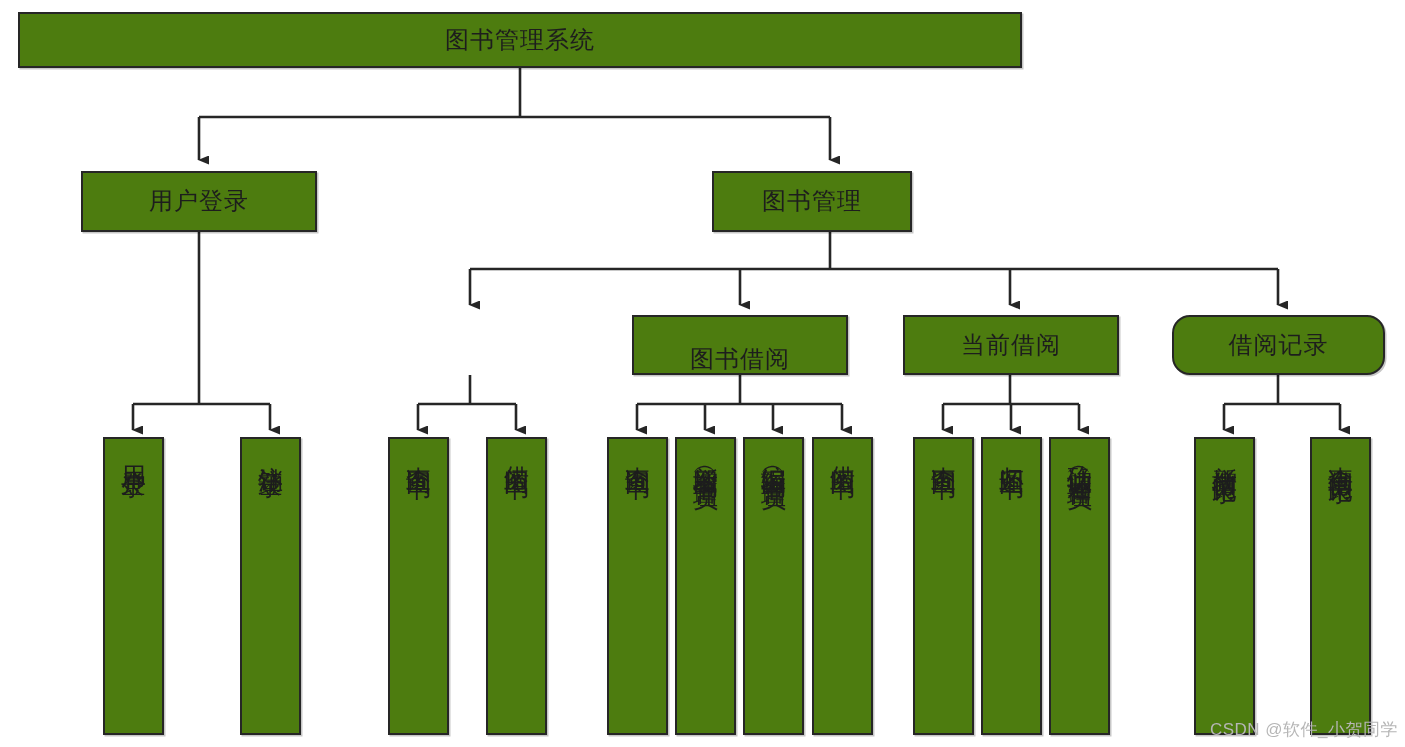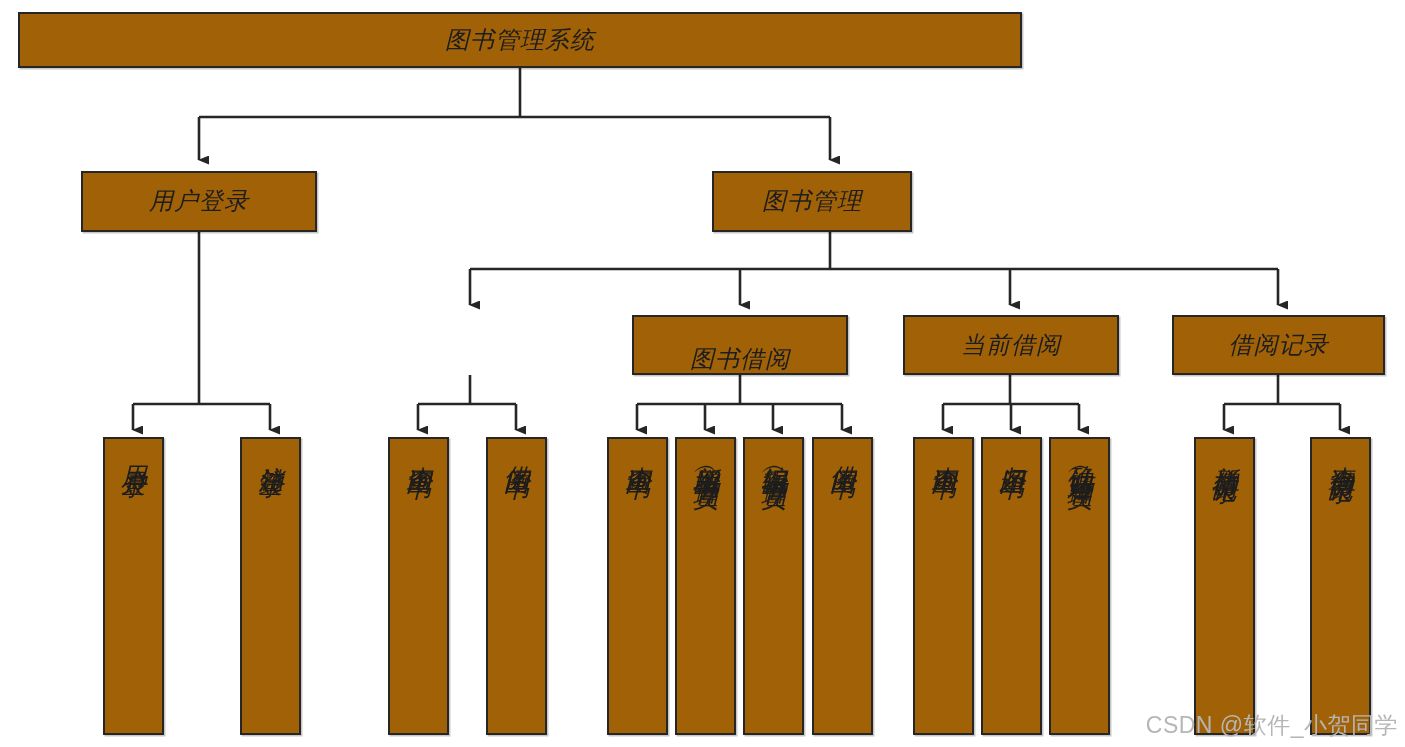--- a/index.html
+++ b/index.html
@@ -22,29 +22,28 @@
     position: absolute;
     left: 0;
     top: 0;
     width: 1405px;
     height: 747px;
     display: block;
   }
   .node {
     position: absolute;
     box-sizing: border-box;
-    background: #a16207;
+    background: #4d7c0f;
     border: 2.2px solid #262626;
     box-shadow: 1.5px 1.5px 0 rgba(0,0,0,0.22);
     display: flex;
     align-items: center;
     justify-content: center;
     color: #1d1d1d;
     z-index: 3;
-    font-style: italic;
   }
   .node-label {
     display: block;
     text-align: center;
     line-height: 1.18;
     white-space: nowrap;
   }
   .node.horizontal .node-label {
     font-size: 24px;
     letter-spacing: 1px;
@@ -59,21 +58,21 @@
     text-orientation: upright;
     font-size: 25px;
     letter-spacing: 3px;
     line-height: 1;
     white-space: nowrap;
   }
   #watermark {
     position: absolute;
     right: 7px;
     bottom: 6px;
-    font-size: 23px;
+    font-size: 17px;
     color: #b6b6b6;
     letter-spacing: 0.5px;
     z-index: 9;
     white-space: nowrap;
     user-select: none;
   }
 </style>
 </head>
 <body>
 
@@ -146,21 +145,21 @@
 
 
   <div class="node horizontal" style="left:632px; top:315px; width:216px; height:60px;align-items:flex-end;">
     <span class="node-label">图书借阅</span>
   </div>
 
   <div class="node horizontal" style="left:903px; top:315px; width:216px; height:60px;">
     <span class="node-label">当前借阅</span>
   </div>
 
-  <div class="node horizontal" style="left:1172px; top:315px; width:213px; height:60px;">
+  <div class="node horizontal" style="left:1172px; top:315px; width:213px; height:60px;border-radius:18px;">
     <span class="node-label">借阅记录</span>
   </div>
 
   <div class="node vertical" style="left:103px; top:437px; width:61px; height:298px;">
     <span class="node-label">用户登录</span>
   </div>
 
   <div class="node vertical" style="left:240px; top:437px; width:61px; height:298px;">
     <span class="node-label">注销登录</span>
   </div>

